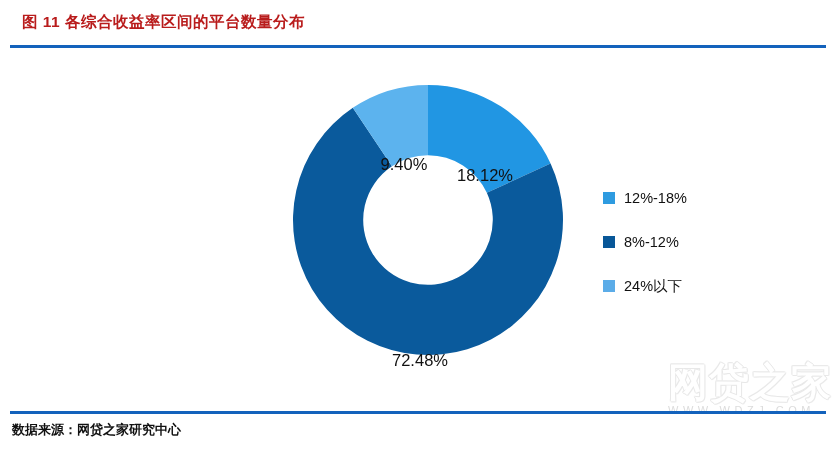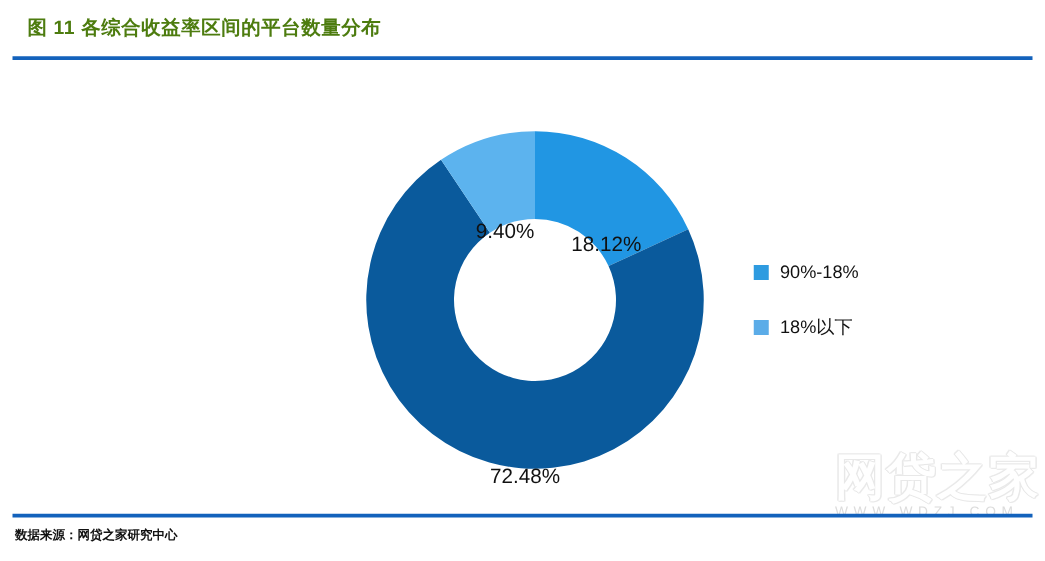--- a/index.html
+++ b/index.html
@@ -17,49 +17,49 @@
   }
 
   
   #figure-title {
     position: absolute;
     left: 22px;
     top: 12px;
     font-size: 15.5px;
     font-weight: 700;
     letter-spacing: 0.5px;
-    color: #4d7c0f;
+    color: #b91c1c;
     white-space: nowrap;
   }
   .rule {
     position: absolute;
     left: 10px;
     width: 816px;
     height: 3px;
     background: #1362BC;
   }
   #rule-top { top: 45px; }
   #rule-bottom { top: 411px; }
 
   
   #source-note {
     position: absolute;
     left: 12px;
     top: 421px;
-    font-size: 10px;
+    font-size: 13px;
     font-weight: 700;
     color: #111111;
     white-space: nowrap;
   }
 
   
   #chart-area {
     position: absolute;
     left: 0;
-    top: 66px;
+    top: 46px;
     width: 836px;
     height: 358px;
   }
   #donut-wrap {
     position: absolute;
     left: 293px;
     top: 39px;
     width: 270px;
     height: 270px;
   }
@@ -151,27 +151,31 @@
         <text class="slice-label" id="label-1" x="127" y="281" text-anchor="middle">72.48%</text>
         <text class="slice-label" id="label-2" x="111" y="85" text-anchor="middle">9.40%</text>
       </g>
     </svg>
   </div>
 
   <div id="legend">
 
     <div class="legend-item">
       <span class="legend-swatch" id="sw-0" style="background: rgb(46, 155, 224);"></span>
-      <span class="legend-label">90%-18%</span>
+      <span class="legend-label">12%-18%</span>
     </div>
 
+    <div class="legend-item">
+      <span class="legend-swatch" id="sw-1" style="background: rgb(8, 87, 152);"></span>
+      <span class="legend-label">8%-12%</span>
+    </div>
 
     <div class="legend-item">
       <span class="legend-swatch" id="sw-2" style="background: rgb(91, 172, 232);"></span>
-      <span class="legend-label">18%以下</span>
+      <span class="legend-label">24%以下</span>
     </div>
 
   </div>
 </div>
 
 <div id="watermark">
   <div id="watermark-logo">网贷之家</div>
   <div id="watermark-url">WWW.WDZJ.COM</div>
 </div>
 

